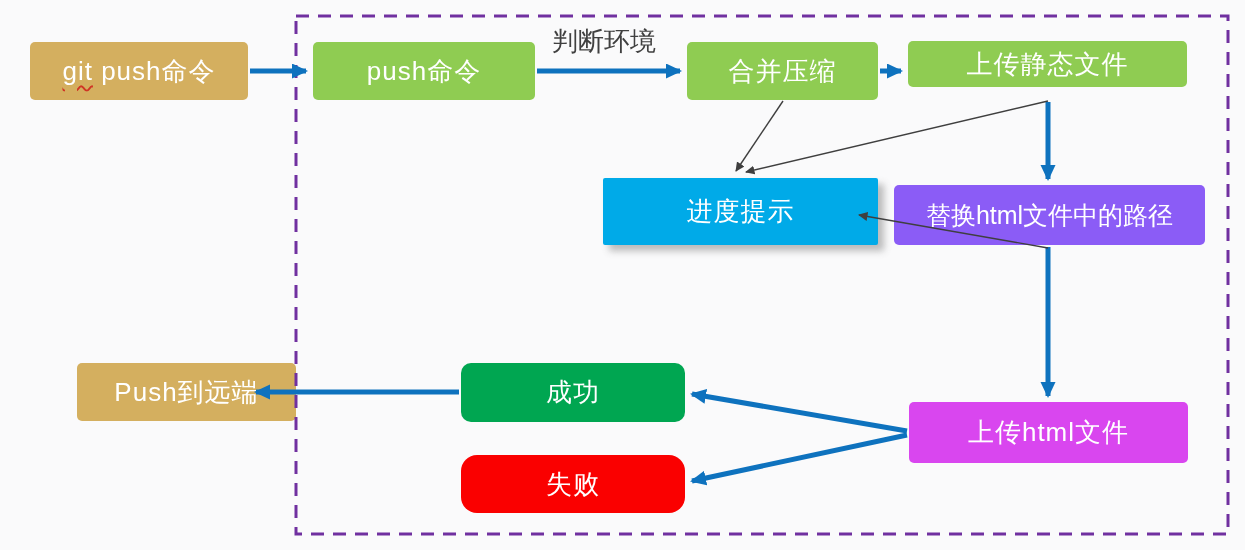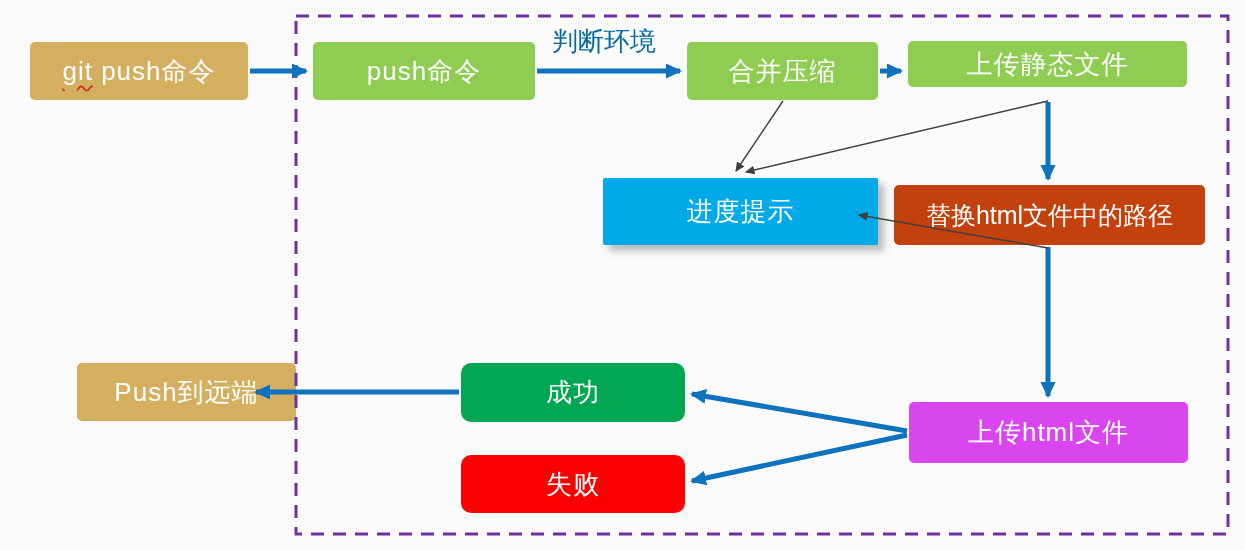--- a/index.html
+++ b/index.html
@@ -23,21 +23,21 @@
   .rounded{border-radius:5px;}
   .n-gitpush   {left:30px;  top:42px;  width:218px;height:58px;}
   .n-read      {left:313px; top:42px;  width:222px;height:58px;}
   .n-merge     {left:687px; top:42px;  width:191px;height:58px;}
   .n-upstatic  {left:908px; top:41px;  width:279px;height:46px;}
   .n-progress  {left:603px; top:178px; width:275px;height:67px;border-radius:2px;
                 box-shadow:6px 6px 7px rgba(110,110,110,0.45);}
   .n-replace   {left:894px; top:185px; width:311px;height:60px;font-size:25px;letter-spacing:0;}
   .n-uphtml    {left:909px; top:402px; width:279px;height:61px;}
   .n-success   {left:461px; top:363px; width:224px;height:59px;border-radius:10px;}
-  .n-fail      {left:461px; top:455px; width:224px;height:58px;border-radius:10px;}
+  .n-fail      {left:461px; top:455px; width:224px;height:58px;border-radius:16px;}
   .n-pushremote{left:29px;  top:363px; width:219px;height:58px;margin-left:48px;}
   .edge-label{
     position:absolute;z-index:2;
     left:536px;top:25px;width:136px;height:32px;
     display:flex;align-items:center;justify-content:center;
     font-size:26px;color:#3D3D3D;white-space:nowrap;
   }
   .squiggle{
     text-decoration-line:underline;
     text-decoration-style:wavy;
@@ -82,35 +82,35 @@
   </svg>
 
   <div class="node rounded n-gitpush" style="background: rgb(212, 175, 95);">
     <span><span class="squiggle">git</span><span> push命令</span></span>
   </div>
 
   <div class="node rounded n-read" style="background: rgb(143, 204, 82);">
     <span>push命令</span>
   </div>
 
-  <div class="edge-label" style="color: #0369a1;">判断环境</div>
+  <div class="edge-label" style="color: #404040;">判断环境</div>
 
   <div class="node rounded n-merge" style="background: rgb(143, 204, 82);">
     <span>合并压缩</span>
   </div>
 
   <div class="node rounded n-upstatic" style="background: rgb(143, 204, 82);">
     <span>上传静态文件</span>
   </div>
 
   <div class="node n-progress" style="background: rgb(0, 170, 232);">
     <span>进度提示</span>
   </div>
 
-  <div class="node rounded n-replace" style="background: #c2410c;">
+  <div class="node rounded n-replace" style="background: #8b5cf6;">
     <span>替换html文件中的路径</span>
   </div>
 
   <div class="node rounded n-uphtml" style="background: #d946ef;">
     <span>上传html文件</span>
   </div>
 
   <div class="node n-success" style="background: rgb(0, 166, 81);">
     <span>成功</span>
   </div>

